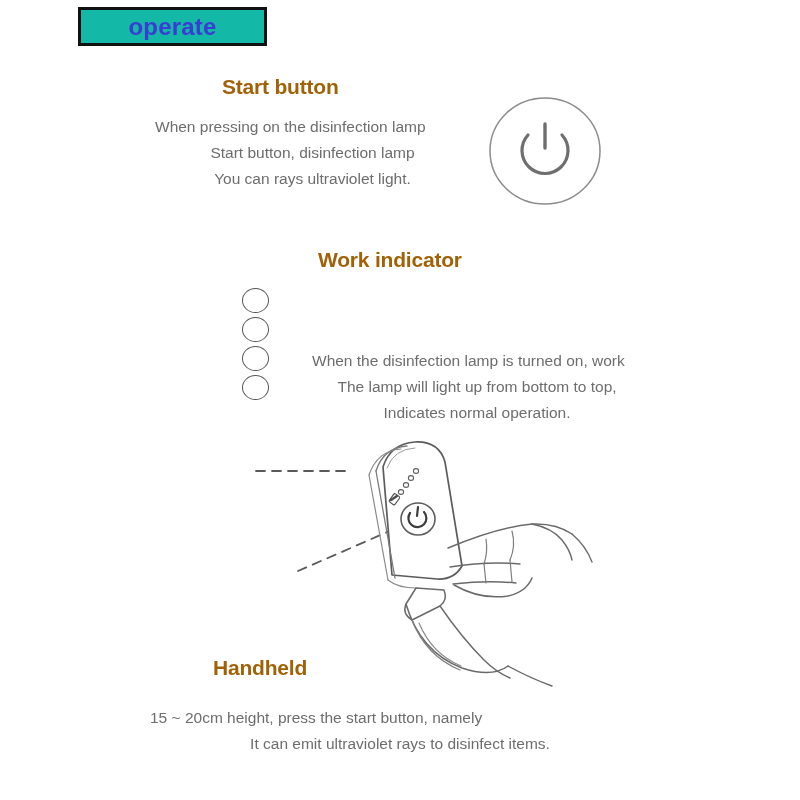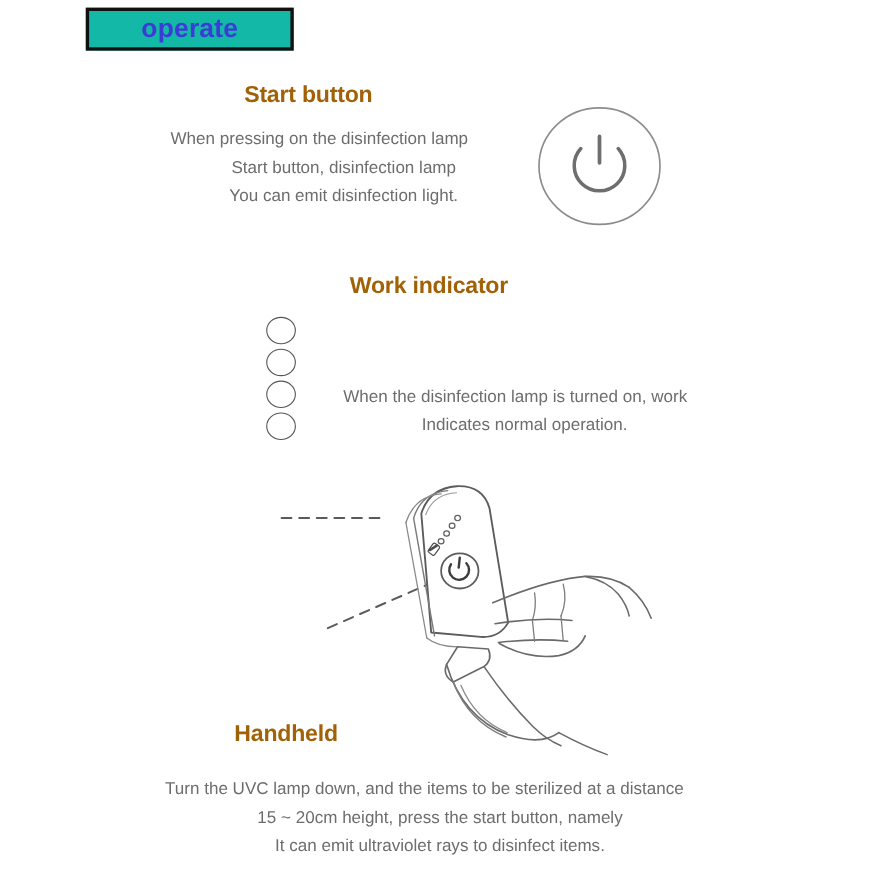--- a/index.html
+++ b/index.html
@@ -126,21 +126,21 @@
 
 <div class="operate-badge">
   <span class="label">operate</span>
 </div>
 
 <div class="heading" id="heading-start">Start button</div>
 
 <div class="para" id="para-start">
   <span class="line">When pressing on the disinfection lamp</span>
   <span class="line">Start button, disinfection lamp</span>
-  <span class="line">You can emit disinfection light.</span>
+  <span class="line">You can rays ultraviolet light.</span>
 </div>
 
 <div id="power-graphic">
   <svg width="120" height="116" viewBox="0 0 120 116">
     <ellipse cx="57" cy="55" rx="55" ry="53" fill="#ffffff" stroke="#8c8c8c" stroke-width="1.5"></ellipse>
     <path d="M 40 39 A 23 23 0 1 0 74 39" fill="none" stroke="#6e6e6e" stroke-width="3.2" stroke-linecap="round"></path>
     <line x1="57" y1="28" x2="57" y2="52" stroke="#6e6e6e" stroke-width="3.4" stroke-linecap="round"></line>
   </svg>
 </div>
 
@@ -148,20 +148,21 @@
 
 <div id="work-circles">
   <div class="work-dot" style="top:0px;"></div>
   <div class="work-dot" style="top:29px;"></div>
   <div class="work-dot" style="top:58px;"></div>
   <div class="work-dot" style="top:87px;"></div>
 </div>
 
 <div class="para" id="para-work">
   <span class="line">When the disinfection lamp is turned on, work</span>
+  <span class="line">The lamp will light up from bottom to top,</span>
   <span class="line">Indicates normal operation.</span>
 </div>
 
 <div id="handheld-illustration">
   <svg width="400" height="260" viewBox="0 0 400 260">
     <g fill="none" stroke="#6a6a6a" stroke-width="1.5" stroke-linecap="round" stroke-linejoin="round">
 
       <g stroke="#5a5a5a" stroke-width="1.8" stroke-dasharray="9 7">
         <line x1="16" y1="43" x2="112" y2="43"></line>
       </g>
@@ -221,16 +222,15 @@
 
       <path d="M 268 238 Q 290 250 312 258" stroke="#6a6a6a" stroke-width="1.4"></path>
 
     </g>
   </svg>
 </div>
 
 <div class="heading" id="heading-hand">Handheld</div>
 
 <div class="para" id="para-hand">
-  <span class="line">Turn the UVC lamp down, and the items to be sterilized at a distance</span>
   <span class="line">15 ~ 20cm height, press the start button, namely</span>
   <span class="line">It can emit ultraviolet rays to disinfect items.</span>
 </div>
 
 </body></html>

